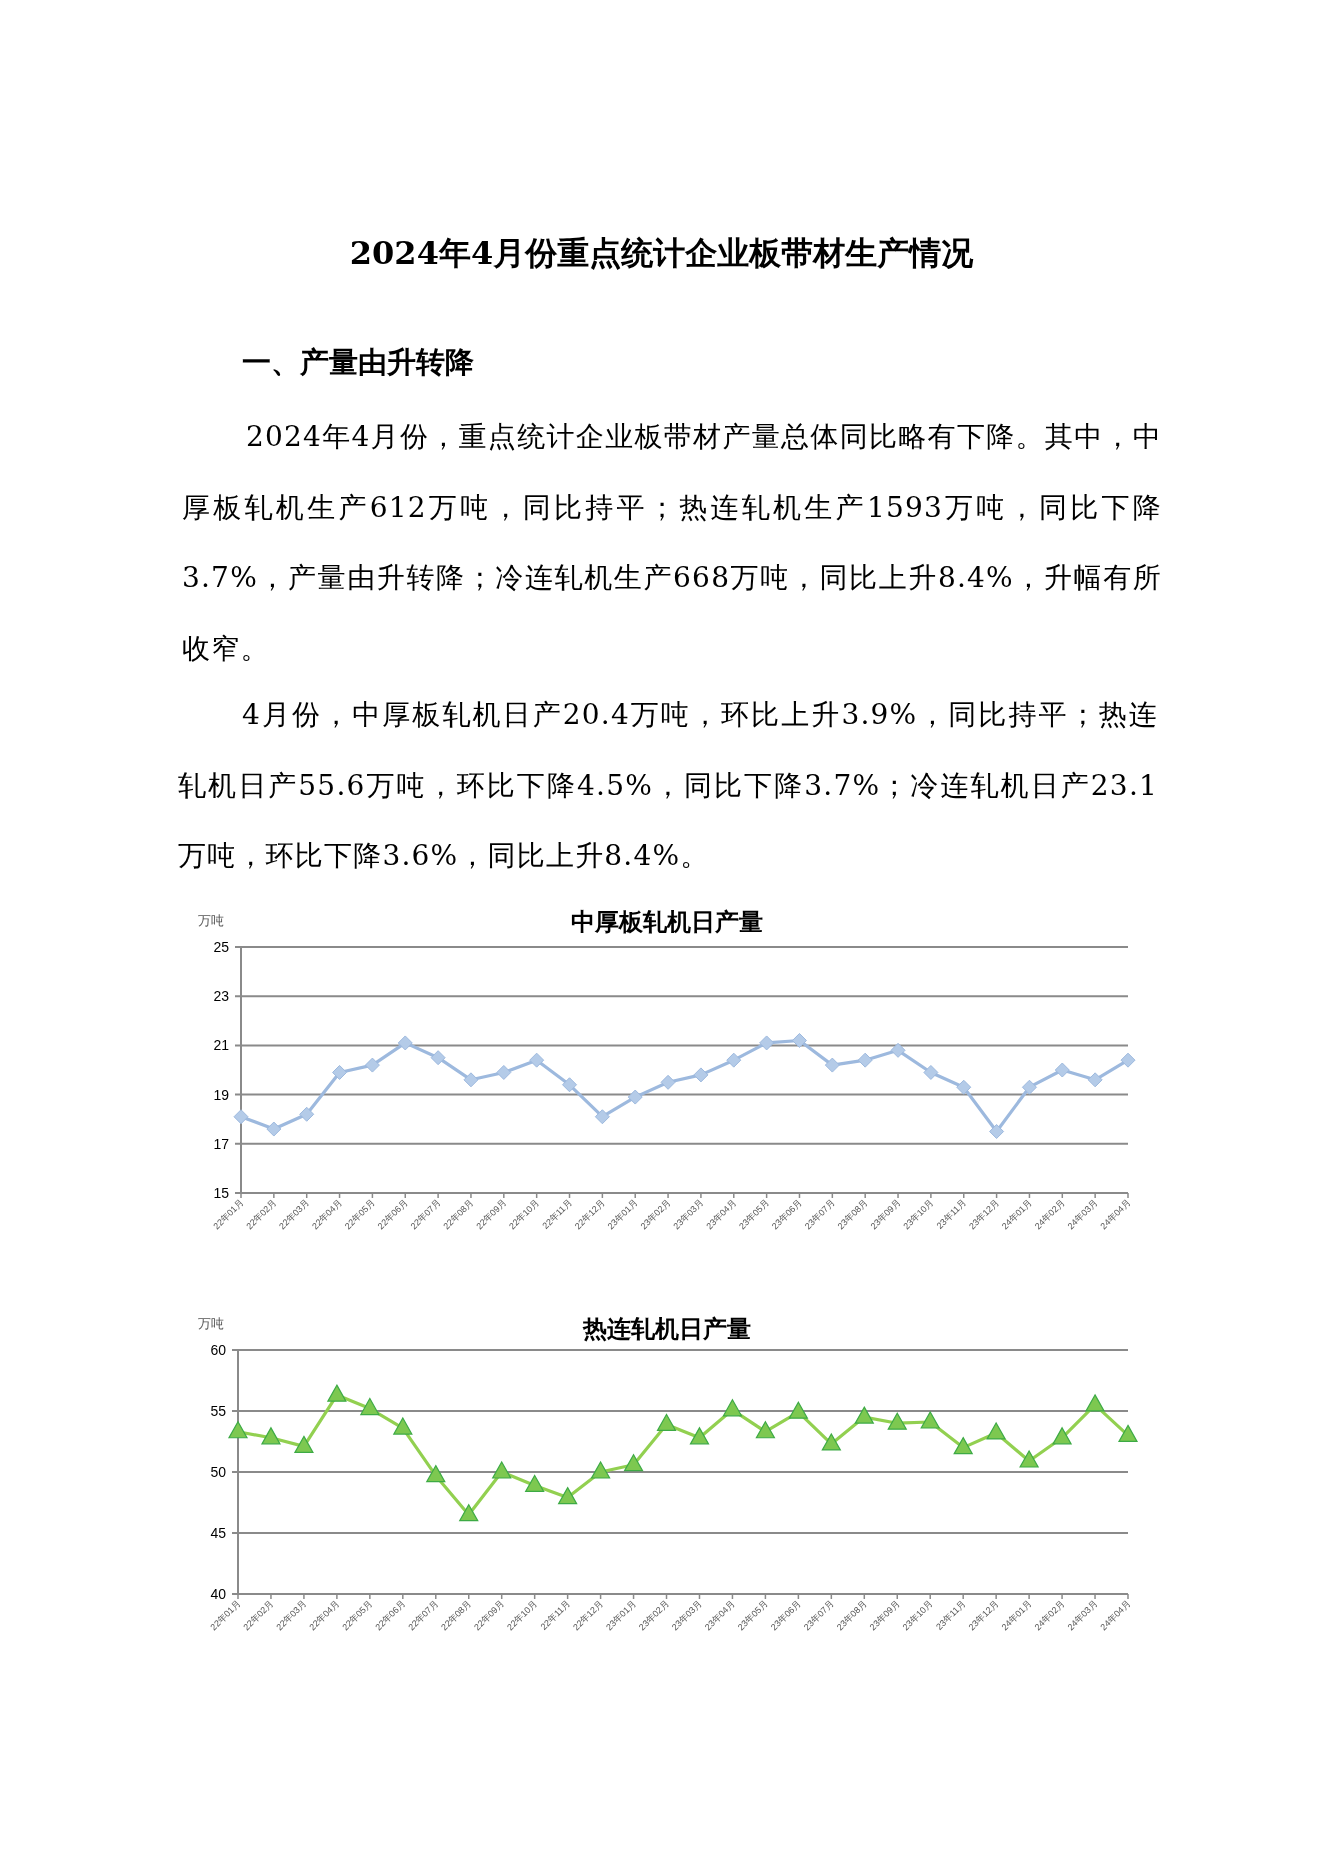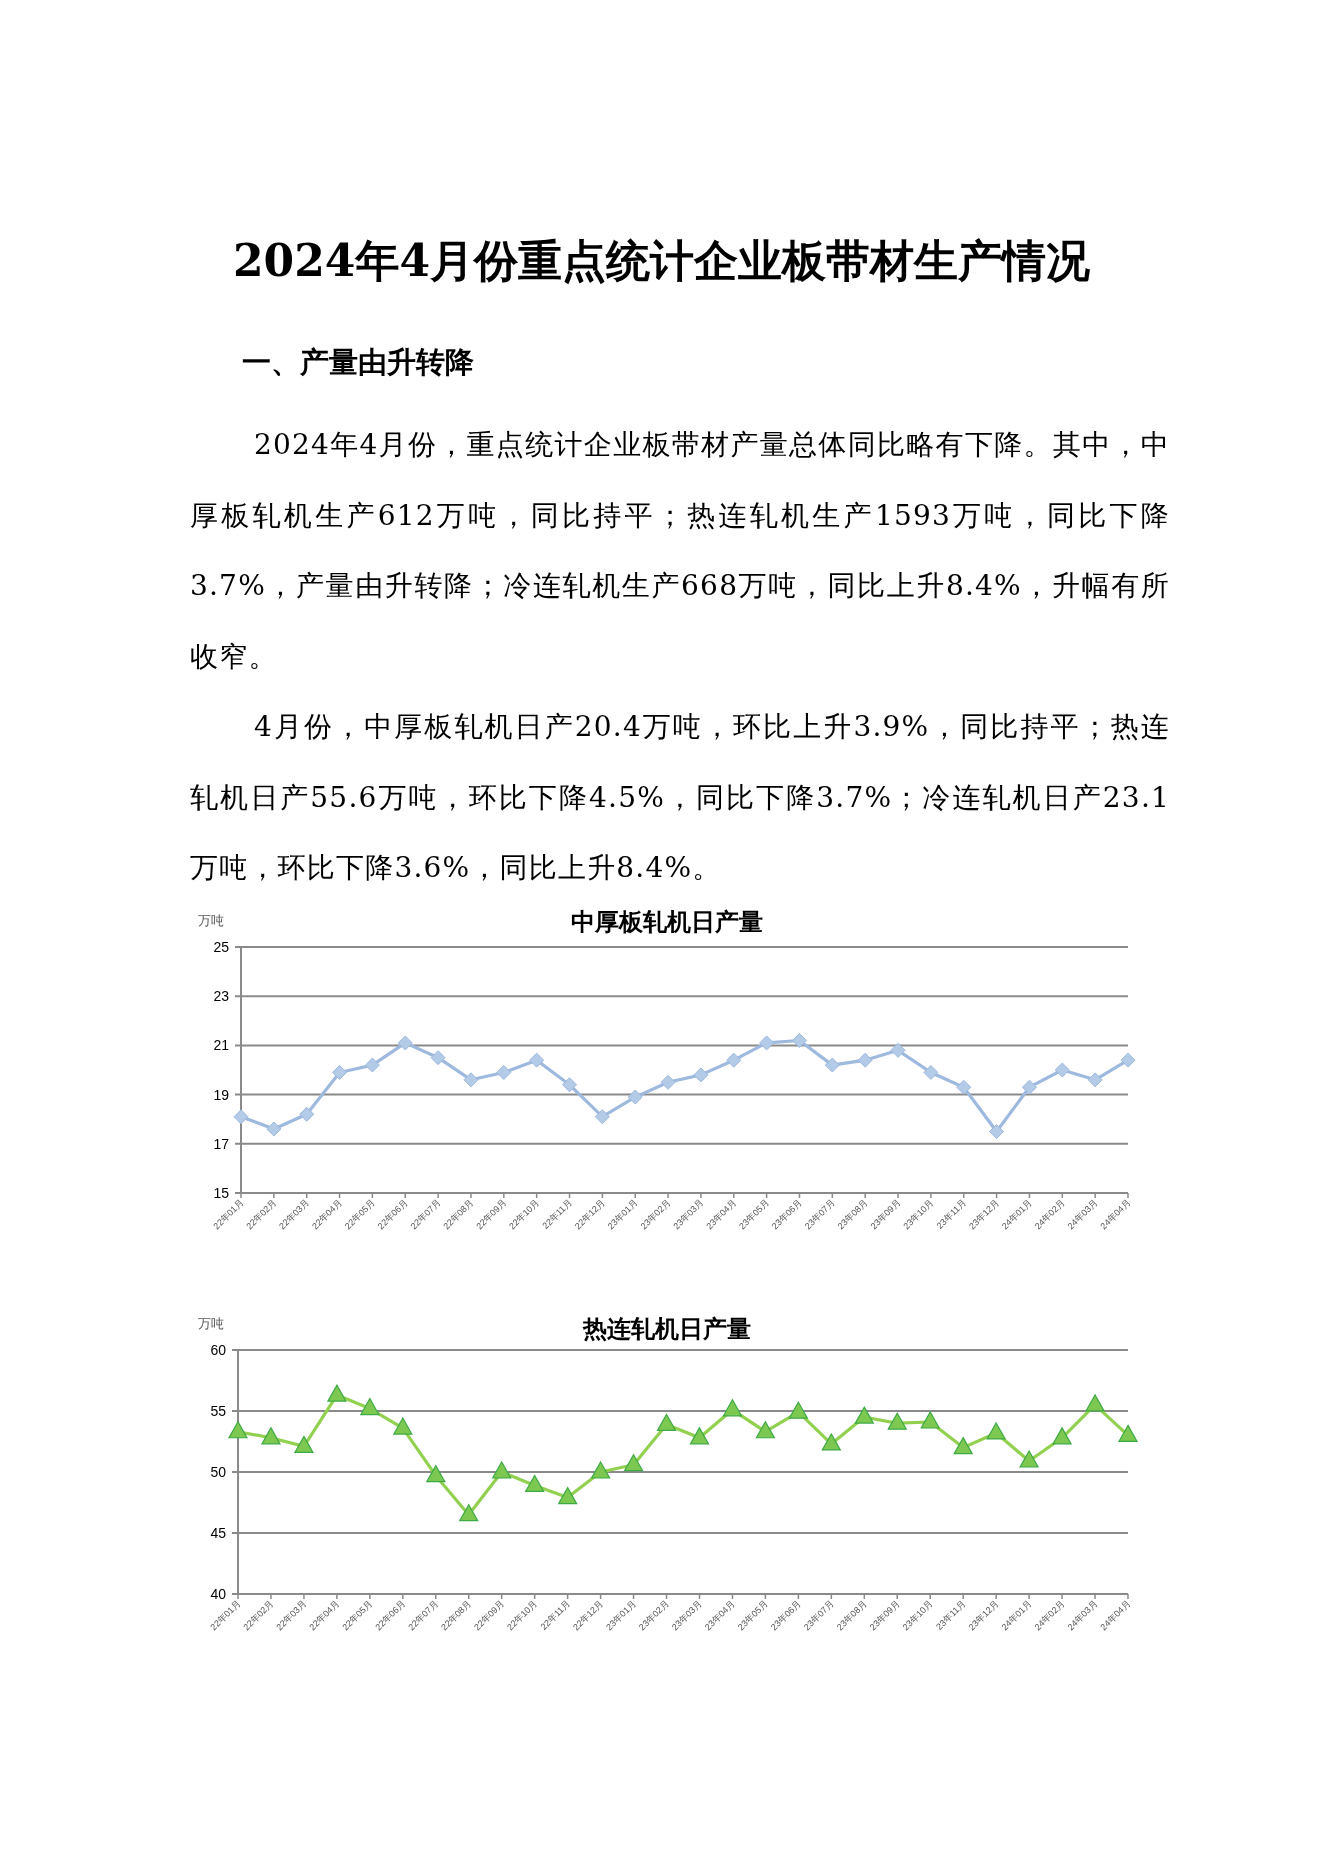--- a/index.html
+++ b/index.html
@@ -1,19 +1,19 @@
 <!DOCTYPE html>
 <html><head>
 <meta charset="utf-8">
 <style>
   html, body { margin: 0; padding: 0; background: #ffffff; }
   body { width: 1323px; height: 1871px; position: relative; overflow: hidden;
          font-family: "DejaVu Serif", "Liberation Serif", serif; color: #000; }
   .doc-title { position: absolute; left: 0; width: 1323px; top: 232px; text-align: center;
-               font-size: 44px; font-weight: bold; letter-spacing: 0px;
+               font-size: 32px; font-weight: bold; letter-spacing: 0px;
                font-family: "DejaVu Serif", "Liberation Serif", serif; }
   .section-heading { position: absolute; left: 242px; top: 343px; font-size: 29px; font-weight: bold;
                      font-family: "DejaVu Sans", "Liberation Sans", sans-serif; }
   .para { position: absolute; left: 178px; width: 980px; font-size: 28px; line-height: 70.5px;
           text-indent: 64px; text-align: justify; letter-spacing: 1.2px;
           font-family: "DejaVu Serif", "Liberation Serif", serif; }
   .para-1 { top: 398px; }
   .para-2 { top: 680px; }
   .chart { position: absolute; left: 0; }
   .chart-1 { top: 880px; }
@@ -22,22 +22,22 @@
   .chart-title { font-family: "DejaVu Serif", "Liberation Serif", serif; font-size: 24px; font-weight: bold; }
   .unit { font-size: 13px; fill: #555; }
   .tick { font-size: 14px; fill: #000; }
   .xtick { font-size: 9px; fill: #555; }
 </style>
 </head>
 <body>
 
 <div class="doc-title">2024年4月份重点统计企业板带材生产情况</div>
 <div class="section-heading">一、产量由升转降</div>
-<p class="para para-1" style="margin:12px">2024年4月份，重点统计企业板带材产量总体同比略有下降。其中，中厚板轧机生产612万吨，同比持平；热连轧机生产1593万吨，同比下降3.7%，产量由升转降；冷连轧机生产668万吨，同比上升8.4%，升幅有所收窄。</p>
-<p class="para para-2" style="margin:12px">4月份，中厚板轧机日产20.4万吨，环比上升3.9%，同比持平；热连轧机日产55.6万吨，环比下降4.5%，同比下降3.7%；冷连轧机日产23.1万吨，环比下降3.6%，同比上升8.4%。</p>
+<p class="para para-1" style="margin:4px">2024年4月份，重点统计企业板带材产量总体同比略有下降。其中，中厚板轧机生产612万吨，同比持平；热连轧机生产1593万吨，同比下降3.7%，产量由升转降；冷连轧机生产668万吨，同比上升8.4%，升幅有所收窄。</p>
+<p class="para para-2" style="margin:0">4月份，中厚板轧机日产20.4万吨，环比上升3.9%，同比持平；热连轧机日产55.6万吨，环比下降4.5%，同比下降3.7%；冷连轧机日产23.1万吨，环比下降3.6%，同比上升8.4%。</p>
 
 <div class="chart chart-1">
   <svg id="chart0" width="1323" height="400">
       <text x="667" y="50" text-anchor="middle" class="chart-title">中厚板轧机日产量</text>
       <text x="198" y="45" class="unit">万吨</text>
       <line x1="235" x2="1128" y1="313" y2="313" stroke="#8a8a8a" stroke-width="2"></line>
       <text x="229" y="318" text-anchor="end" class="tick">15</text>
       <line x1="235" x2="1128" y1="263.8" y2="263.8" stroke="#8a8a8a" stroke-width="2"></line>
       <text x="229" y="268.8" text-anchor="end" class="tick">17</text>
       <line x1="235" x2="1128" y1="214.6" y2="214.6" stroke="#8a8a8a" stroke-width="2"></line>

